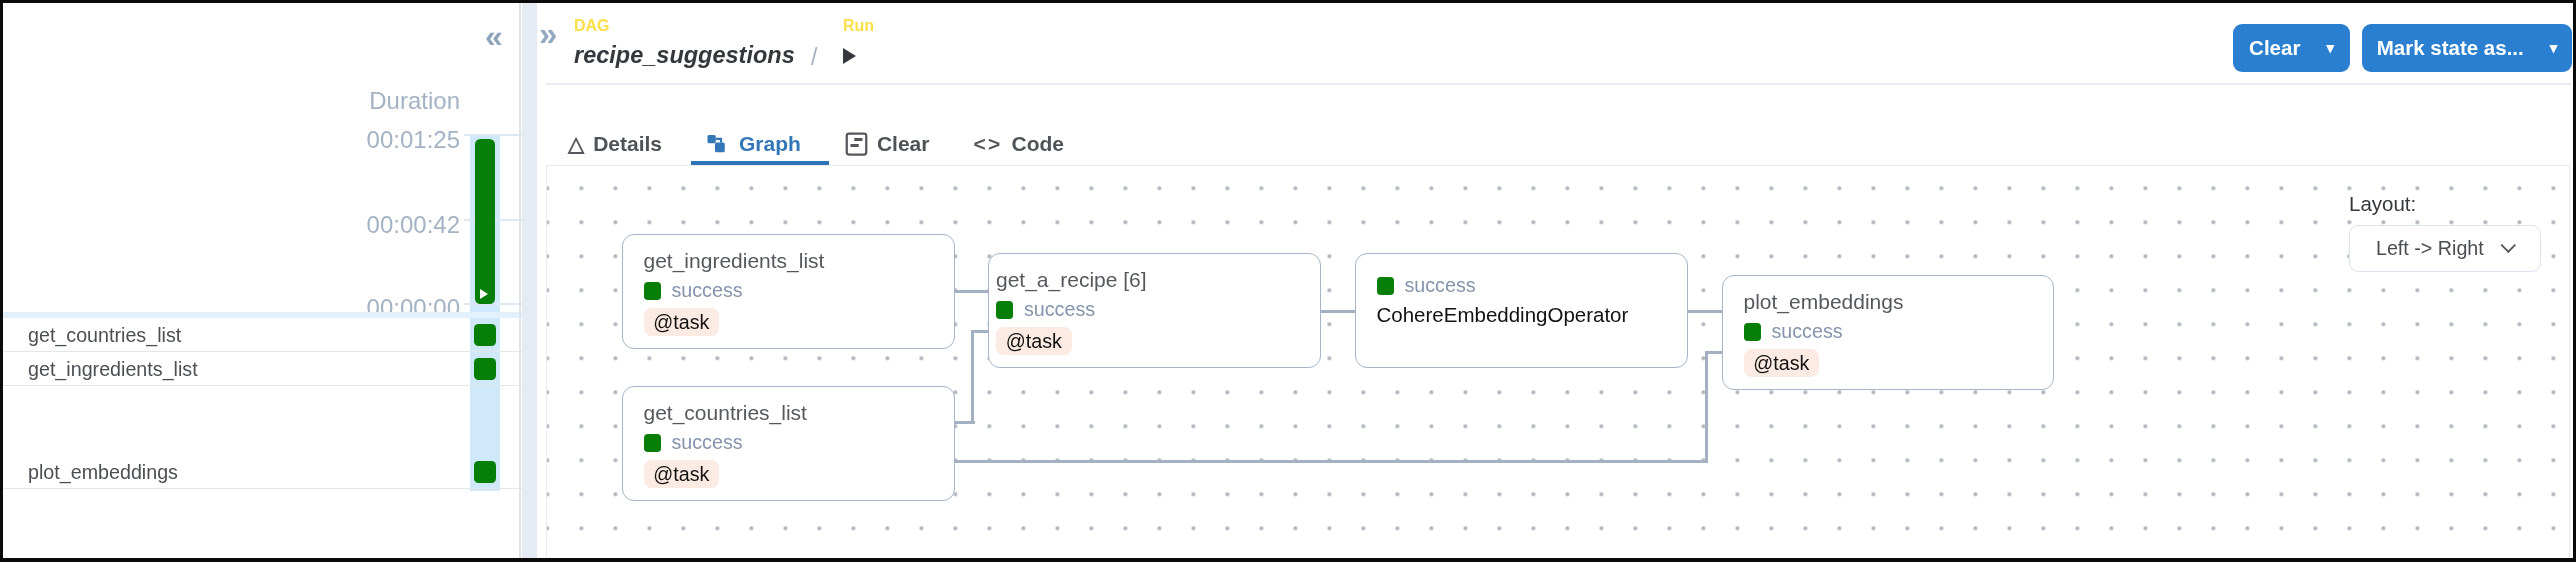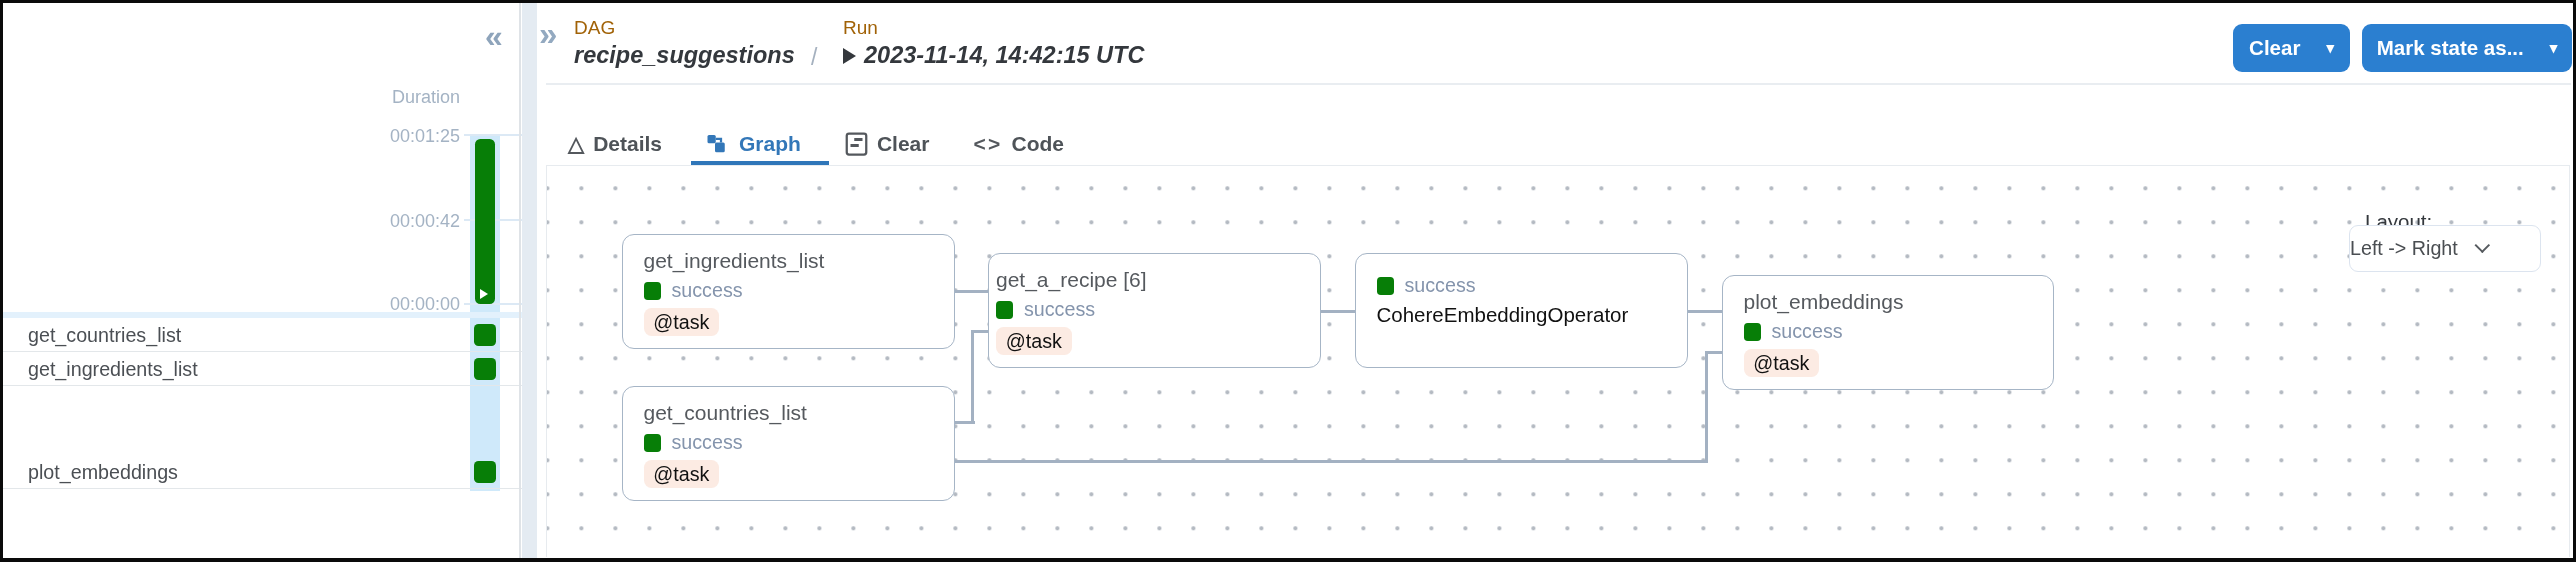--- a/index.html
+++ b/index.html
@@ -5,36 +5,36 @@
   * { margin:0; padding:0; box-sizing:border-box; }
   html,body { background:#ffffff; }
   body { font-family:"Liberation Sans", sans-serif; }
   .screen { position:relative; width:2576px; height:562px; background:#0a0a0a; overflow:hidden; }
   .base { position:absolute; left:3px; top:3px; width:2570px; height:555px; background:#ffffff; }
   .abs { position:absolute; }
 
   
   .collapse-glyph { font-size:32px; font-weight:bold; color:#8ea4bb; line-height:1; cursor:pointer; }
   .expand-glyph { font-size:33px; font-weight:bold; color:#93a9c0; line-height:1; cursor:pointer; }
-  .axis-label { width:121px; text-align:right; font-size:18px; color:#a4b3c4; }
+  .axis-label { width:121px; text-align:right; font-size:24px; color:#a4b3c4; }
   .tickline { height:1.5px; background:#dce9f5; }
   .run-col { background:#cfe9fa; }
   .run-band { background:#e3f1fc; }
   .run-bar { background:#077e07; border-radius:5.3px; cursor:pointer; }
   .run-bar .play { position:absolute; left:5.3px; bottom:5.3px; width:0; height:0;
                    border-left:8.3px solid #ffffff; border-top:5.3px solid transparent; border-bottom:5.3px solid transparent; }
   .task-row { position:absolute; left:3px; width:519px; height:34px; border-bottom:1.5px solid #e3e7ea; cursor:pointer; }
   .task-row .lbl { position:absolute; left:25px; top:6px; font-size:19.7px; color:#4b4f54; white-space:nowrap; }
   .task-row.bold .lbl { font-weight:bold; color:#3f4347; }
   .status-sq { position:absolute; left:471px; top:6px; width:22px; height:22px; background:#077e07; border-radius:4.5px; cursor:pointer; }
   .panel-border { background:#dfe3e7; }
   .divider-strip { background:#e4ebf2; cursor:col-resize; }
 
   
-  .crumb-label { font-size:19px; font-weight:normal; color:#a16207; }
+  .crumb-label { font-size:16px; font-weight:bold; color:#fde047; }
   .crumb-title { font-size:23.5px; font-weight:bold; color:#34383d; white-space:nowrap;font-style:italic; }
   .crumb-slash { font-size:23px; color:#a5b1bf; }
   .run-play { width:0; height:0; border-left:13px solid #34383d; border-top:8.3px solid transparent; border-bottom:8.3px solid transparent; }
   .hdr-divider { background:#e9edf1; height:1.5px; }
   .btn { position:absolute; top:24px; height:48px; background:#2b7fd0; border:none; border-radius:9px;
          color:#ffffff; font-size:20.5px; font-weight:bold; font-family:"Liberation Sans",sans-serif;
          display:flex; align-items:center; justify-content:center; gap:26px; cursor:pointer; }
   .btn .caret { font-size:15px; }
 
   
@@ -57,21 +57,21 @@
   .node-title { font-size:21px; color:#55595e; white-space:nowrap; }
   .node-status { display:flex; align-items:center; gap:10.6px; margin-top:6.8px; }
   .node-status .sq { width:17.4px; height:17.4px; background:#077e07; border-radius:3.8px; }
   .node-status .st { font-size:19.7px; color:#8494ac; }
   .task-badge { display:inline-block; margin-top:6px; background:#fcebe3; border-radius:7.6px;
                 padding:2.3px 9.8px; font-size:19.7px; color:#111111; }
   .op-label { display:inline-block; margin-top:6px; font-size:20.5px; color:#111111; }
 
   .layout-label { font-size:20.5px; color:#34383d; }
   .layout-select { position:absolute; width:192px; height:47px; background:#ffffff; border:1.5px solid #dce4ef;
-                   border-radius:9px; display:flex; align-items:center; justify-content:flex-start; gap:19.7px;
+                   border-radius:9px; display:flex; align-items:center; justify-content:center; gap:19.7px;
                    font-size:19.7px; color:#4a4e52; cursor:pointer; }
   .chev { width:10.6px; height:10.6px; border-right:2.3px solid #565a5f; border-bottom:2.3px solid #565a5f;
           transform:rotate(45deg) translate(-2.3px,-2.3px); }
 </style>
 </head>
 <body>
 
 <div class="screen">
   <div class="base"></div>
 
@@ -112,21 +112,20 @@
 
   <div class="abs" style="left:539px; top:16.7px;">
     <span class="expand-glyph">»</span>
   </div>
 
   <div class="abs crumb-label" style="left:574px; top:16.7px;">DAG</div>
   <div class="abs crumb-title" style="left:574px; top:42px;">recipe_suggestions</div>
   <div class="abs crumb-slash" style="left:811px; top:44px;">/</div>
   <div class="abs crumb-label" style="left:843px; top:16.7px;">Run</div>
   <div class="abs run-play" style="left:843px; top:48px;"></div>
-  <div class="abs crumb-title" style="left:864px; top:42px;">2023-11-14, 14:42:15 UTC</div>
 
   <button class="btn" style="left:2233px; width:117px;">
     <span>Clear</span>
     <span class="caret">▾</span>
   </button>
   <button class="btn" style="left:2362px; width:210px;">
     <span>Mark state as...</span>
     <span class="caret">▾</span>
   </button>
 
@@ -217,20 +216,20 @@
 
     <div class="node" style="left:1175px; top:109px; width:332px;">
       <div class="node-title">plot_embeddings</div>
       <div class="node-status">
         <span class="sq"></span>
         <span class="st">success</span>
       </div>
       <span class="task-badge">@task</span>
     </div>
 
-    <div class="abs layout-label" style="left:1802px; top:44px;margin-left:16px;">Layout:</div>
+    <div class="abs layout-label" style="left:1802px; top:26px;">Layout:</div>
     <div class="layout-select" style="left:1802px; top:59px;">
       <span>Left -&gt; Right</span>
       <span class="chev"></span>
     </div>
   </div>
 </div>
 
 
 </body></html>

